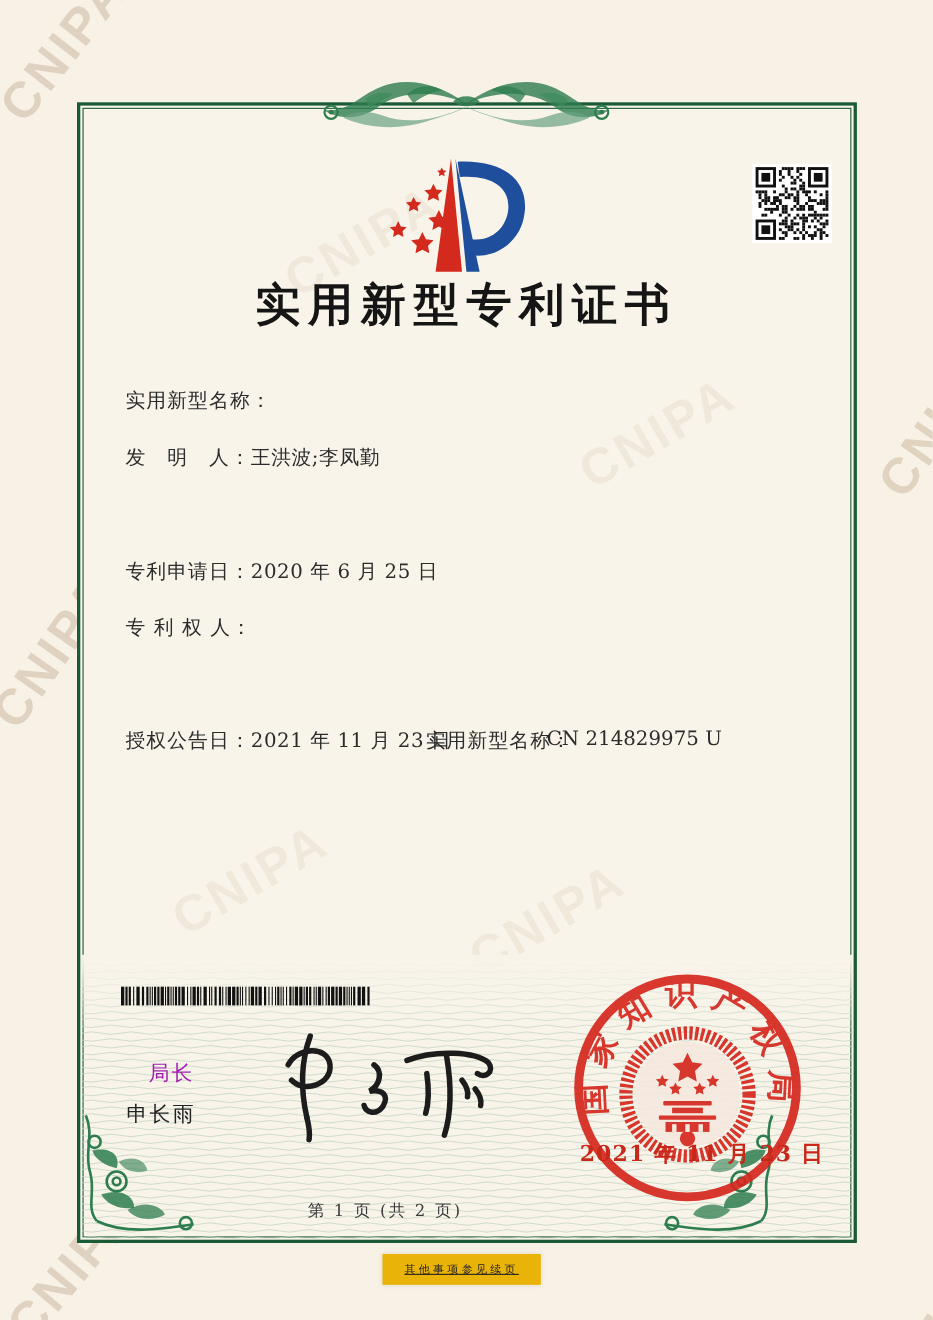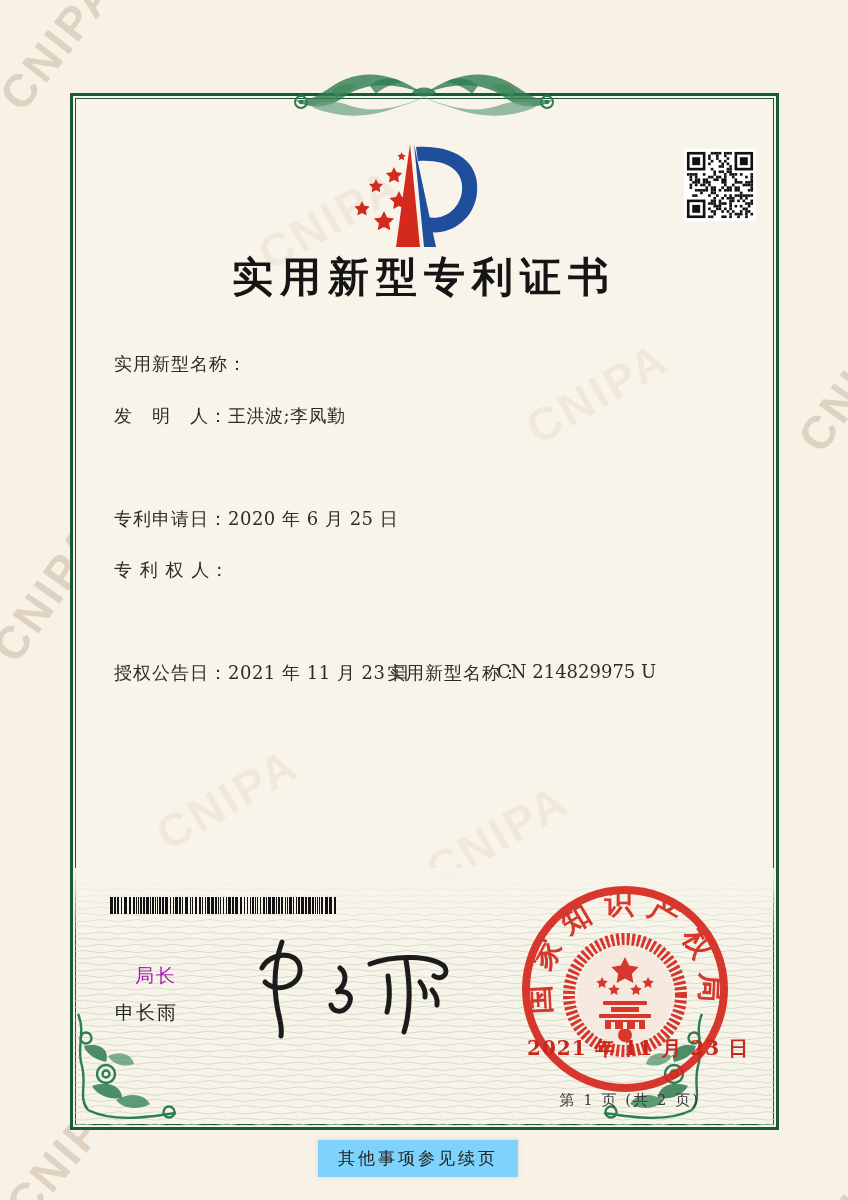--- a/index.html
+++ b/index.html
@@ -43,25 +43,25 @@
   .barcode i{display:inline-block;height:17px;}
 
   .officer-title{position:absolute;left:115px;top:963px;font-size:19px;color:#a21caf;letter-spacing:2px;margin-left:20px;}
   .officer-name{position:absolute;left:115px;top:1000px;font-size:19px;color:#222;letter-spacing:2px;}
   .signature{position:absolute;left:248px;top:932px;}
 
   .seal{position:absolute;left:503px;top:883px;}
   .seal-date{position:absolute;left:527px;top:1035px;font-size:20px;font-weight:bold;
              color:#c8281a;letter-spacing:1px;z-index:6;}
 
-  .page-num{position:absolute;left:0;top:1091px;width:700px;text-align:right;
+  .page-num{position:absolute;left:0;top:1091px;width:700px;text-align:center;
             font-size:15px;color:#3a3a3a;letter-spacing:2px;}
   .foot-note{position:absolute;left:50%;top:1140px;transform:translateX(-53%);
-             background:#7dd3fc;padding:7px 20px;font-size:17px;color:#222;
-             letter-spacing:3px;box-shadow:0 0 4px rgba(180,170,150,.35);}
+             background:#eab308;padding:7px 20px;font-size:10px;color:#222;
+             letter-spacing:3px;box-shadow:0 0 4px rgba(180,170,150,.35);text-decoration:underline;}
   .qr{position:absolute;left:684px;top:149px;width:72px;height:72px;background:#fff;}
   .logo{position:absolute;left:350px;top:139px;}
 </style>
 </head>
 <body>
 
 <div class="page">
 
   <div class="wm wm-out" style="left:-20px;top:16px;transform:rotate(-52deg);">CNIPA</div>
   <div class="wm wm-out" style="left:776px;top:356px;transform:rotate(-55deg);">CNIPA</div>

